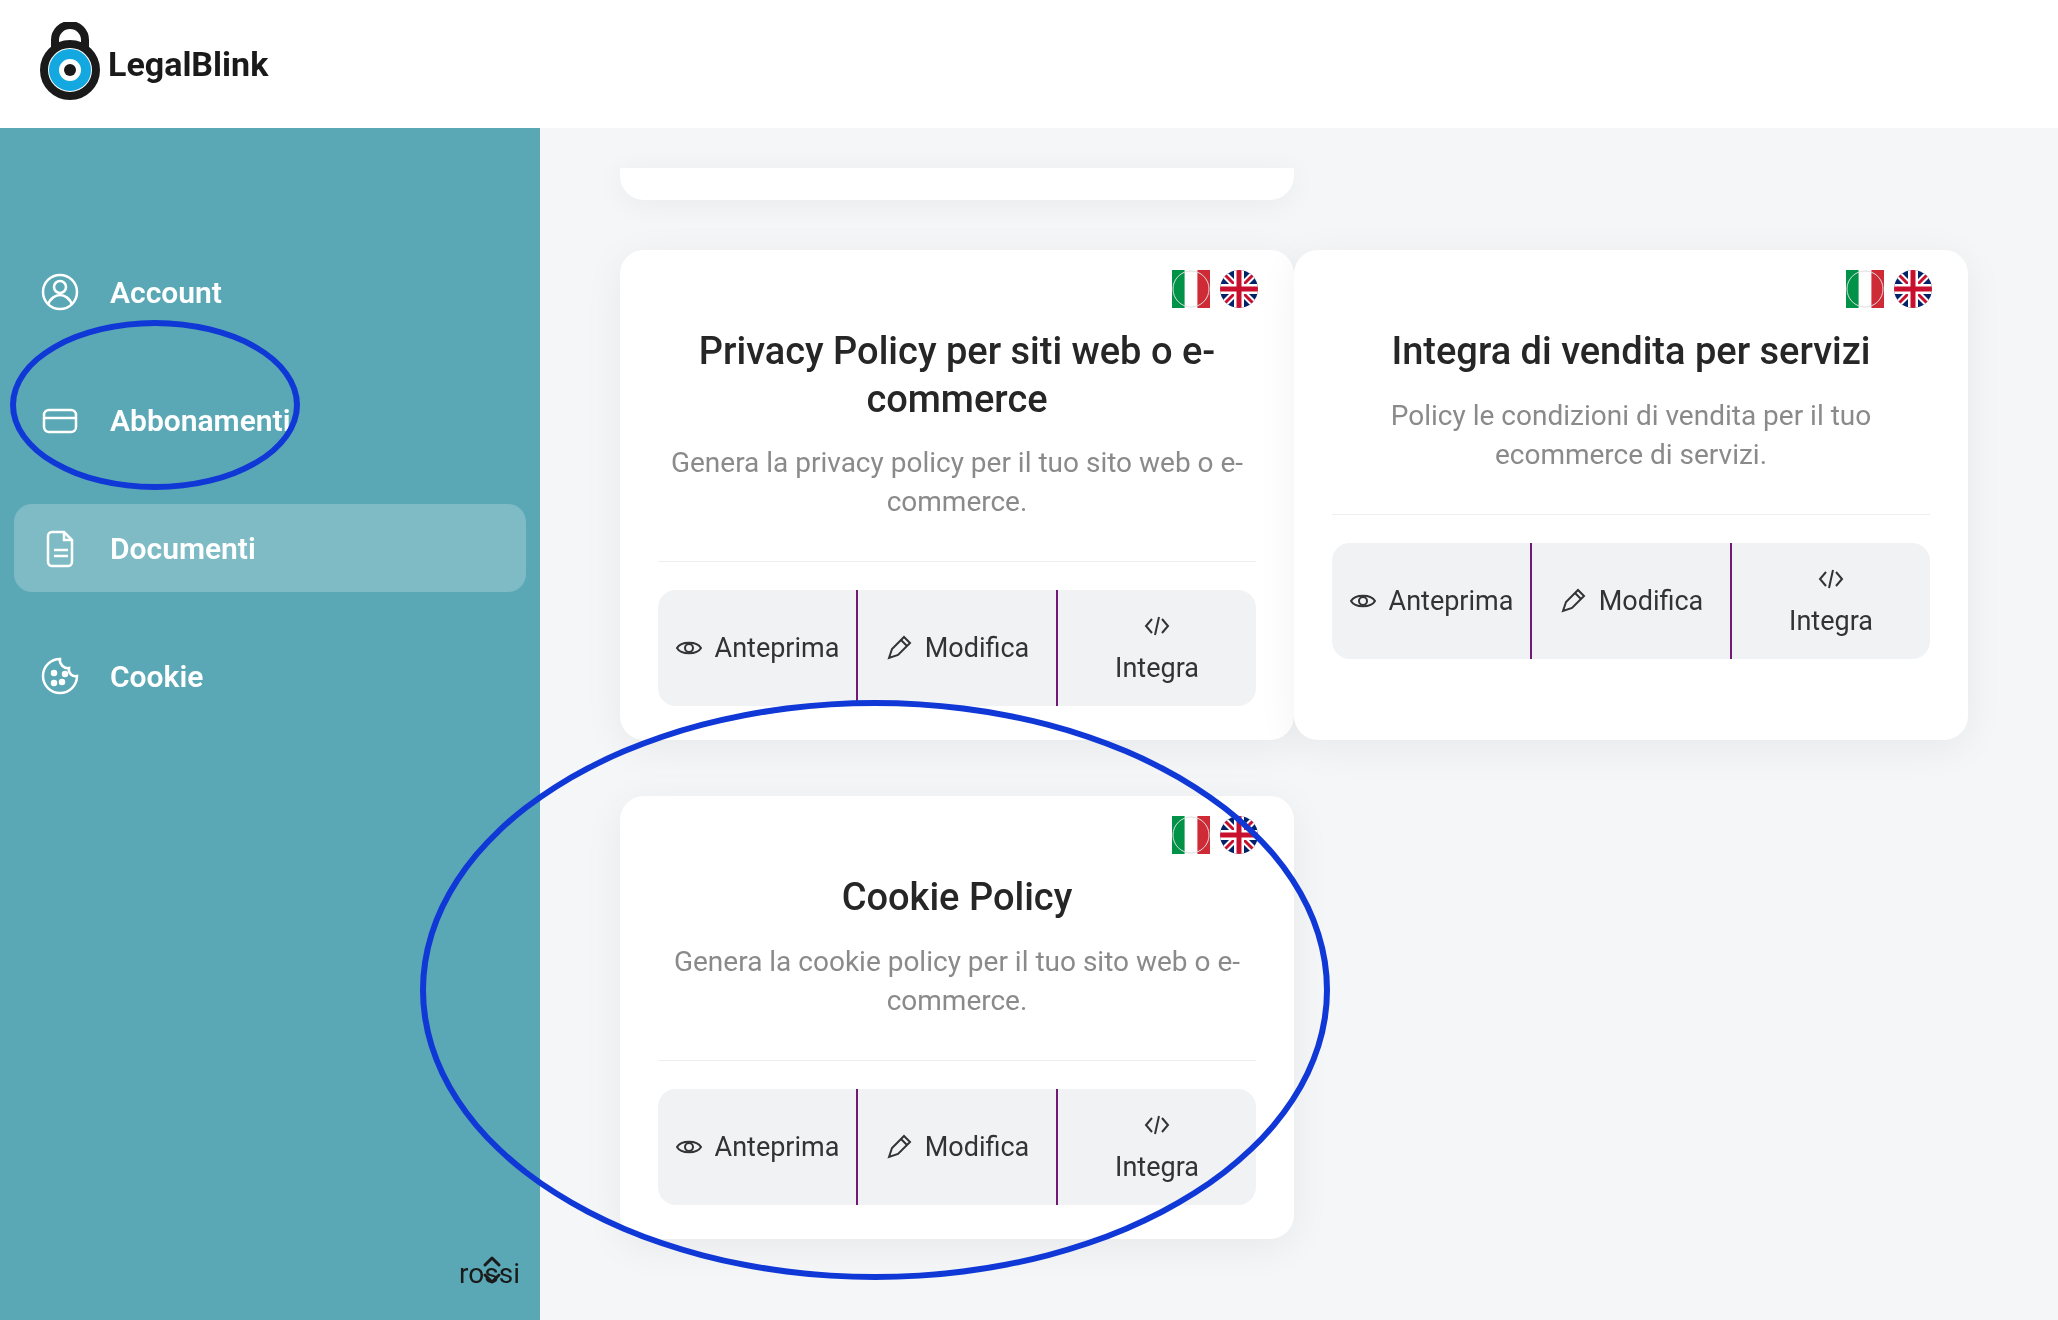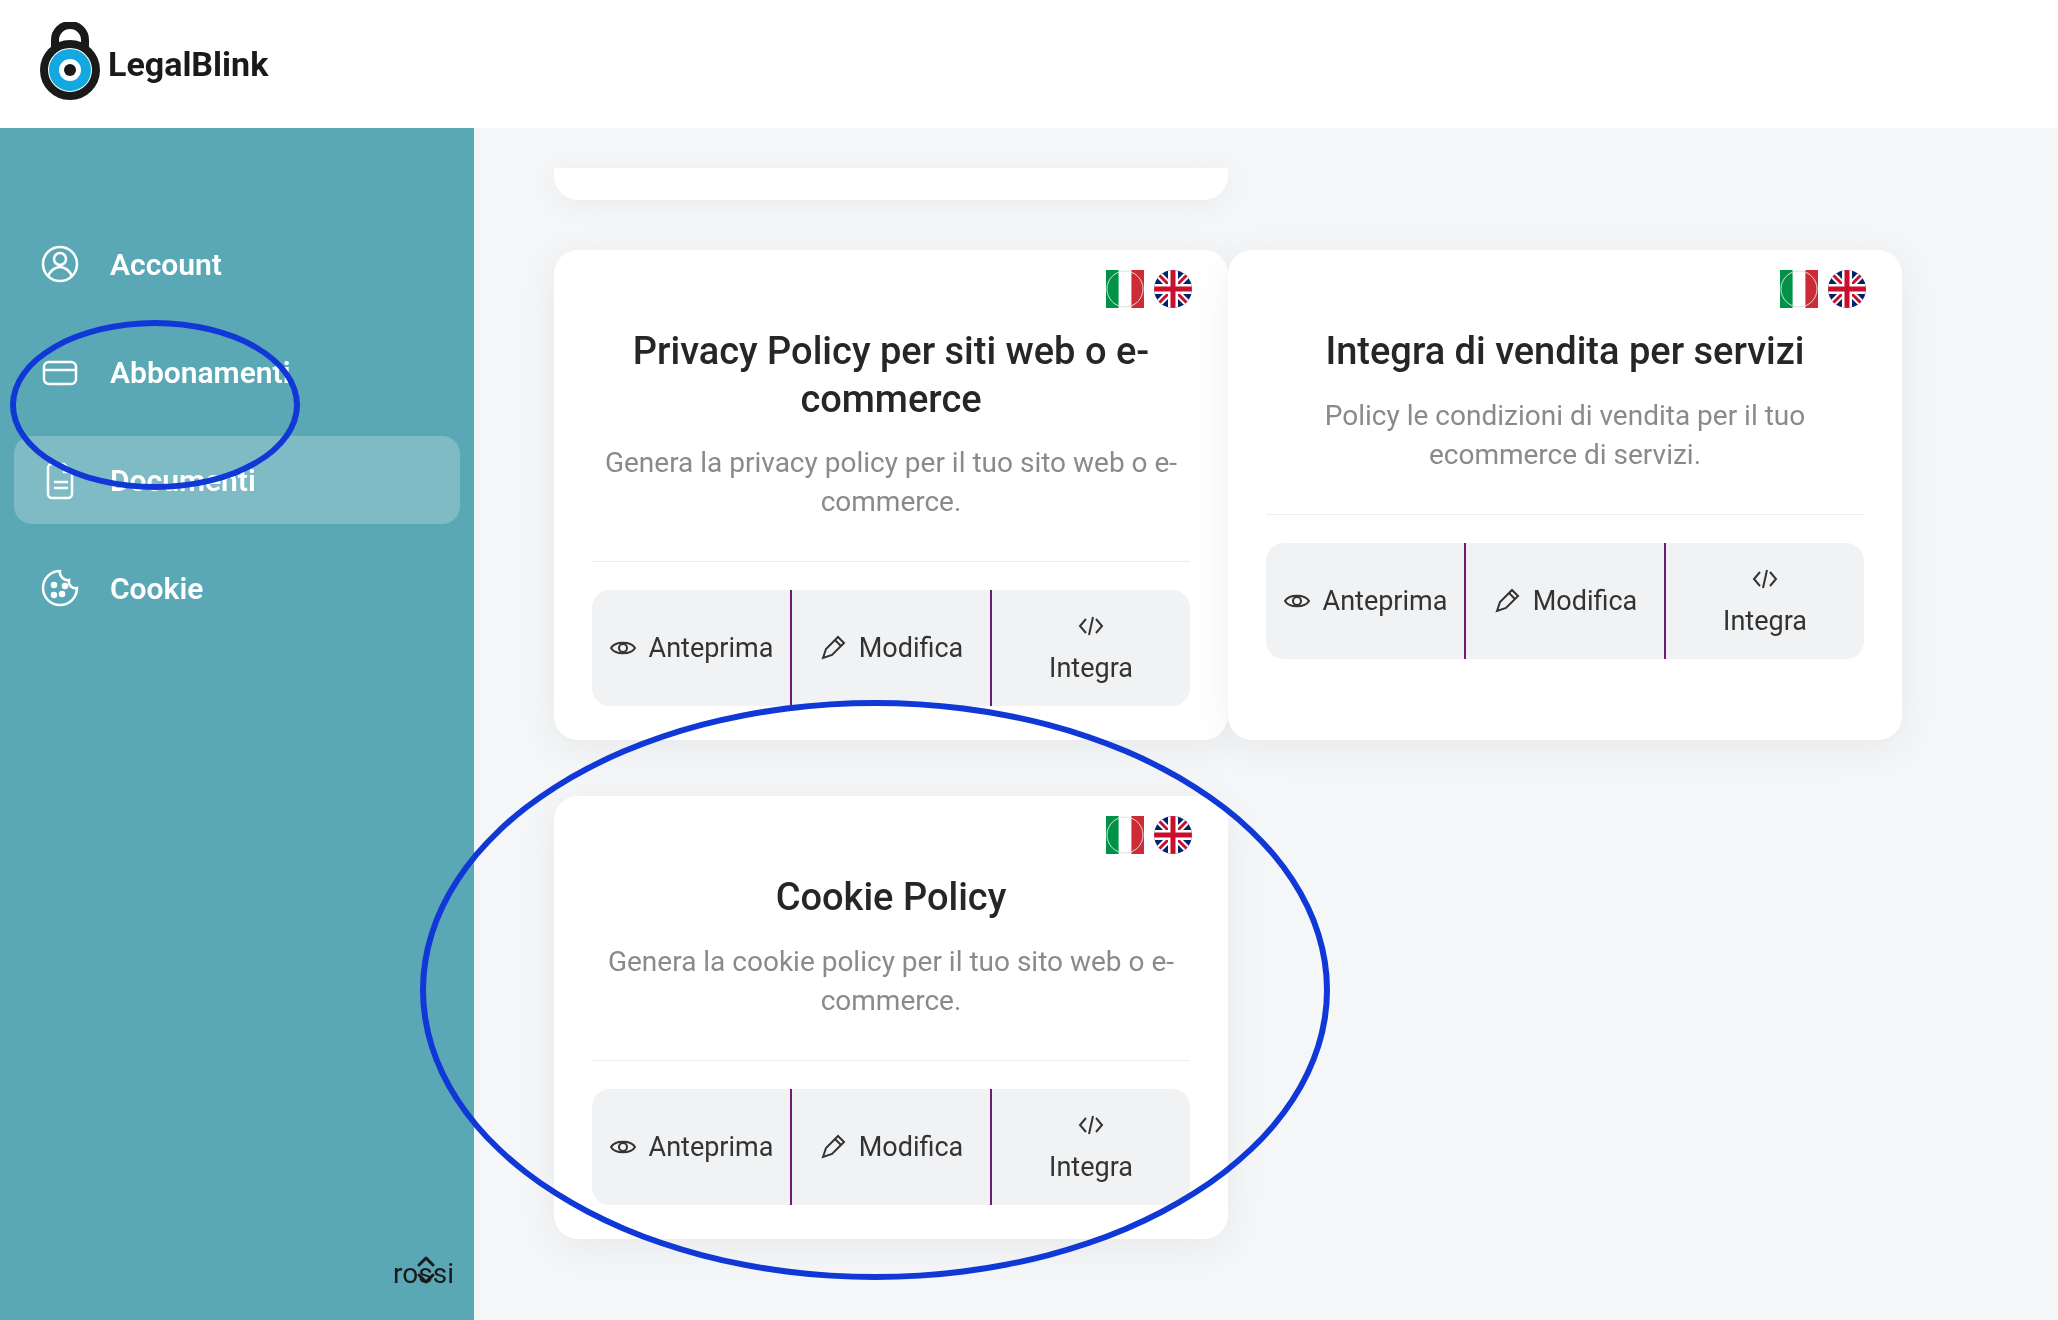--- a/index.html
+++ b/index.html
@@ -32,26 +32,27 @@
   }
 
   
   .layout {
     display: flex;
     height: calc(100% - 128px);
   }
 
   
   .sidebar {
-    width: 474px;
+    width: 540px;
     background: #5aa8b5;
     display: flex;
     flex-direction: column;
     position: relative;
-    padding-top: 82px;
+    padding-top: 110px;
+    gap: 20px;
   }
   .sidebar-item {
     display: flex;
     align-items: center;
     gap: 30px;
     padding: 24px 40px;
     color: #fff;
     font-size: 30px;
     font-weight: 600;
     cursor: pointer;

